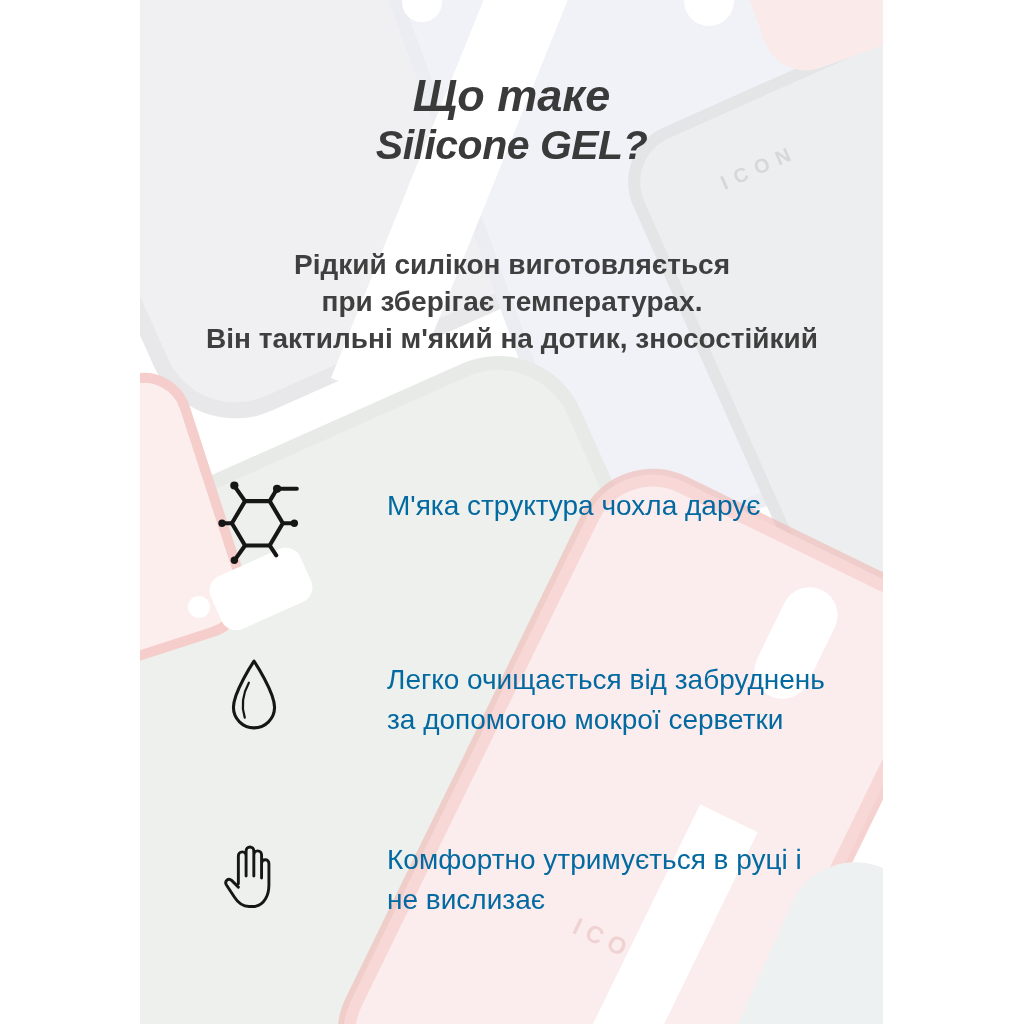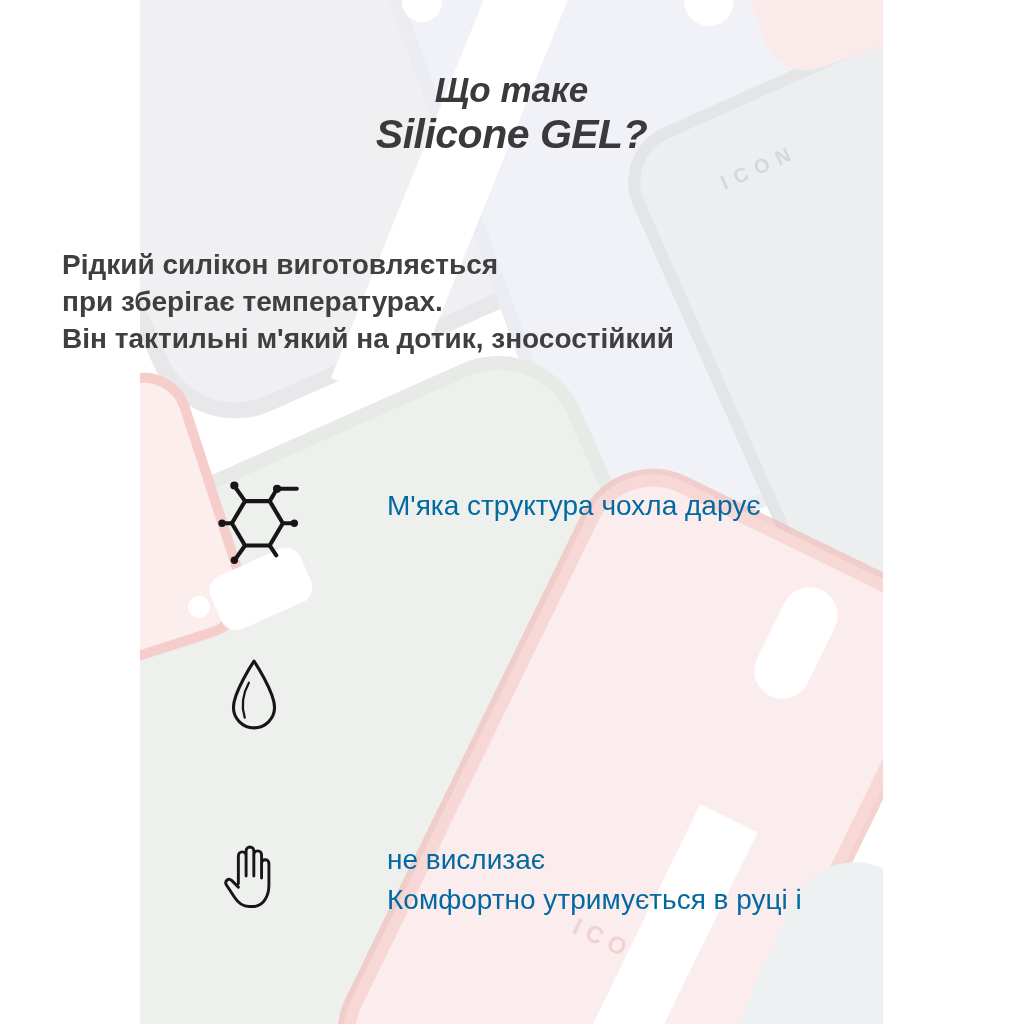--- a/index.html
+++ b/index.html
@@ -81,24 +81,24 @@
     left:628px;top:584px;width:56px;height:118px;border-radius:28px;
     background:#ffffff;transform:rotate(26deg);
   }
   .wash{position:absolute;inset:0;background:rgba(255,255,255,0.18);}
   
   .content{position:absolute;inset:0;z-index:5;}
   .title{
     position:absolute;left:140px;top:70px;width:743px;text-align:center;
     color:#3a3a3a;font-style:italic;font-weight:800;line-height:1.16;
   }
-  .title .l1{font-size:35px;}
+  .title .l1{font-size:45px;}
   .title .l2{font-size:41px;letter-spacing:-0.5px;}
   .intro{
-    position:absolute;left:62px;top:246px;width:900px;
+    position:absolute;left:62px;top:246px;width:900px;text-align:center;
     font-size:28px;line-height:37px;font-weight:700;color:#3f3f3f;
   }
   .feature-text{
     position:absolute;left:387px;width:520px;
     font-size:28px;line-height:40px;font-weight:400;color:#0369a1;
   }
   .ft-1{top:486px;}
   .ft-2{top:660px;}
   .ft-3{top:840px;}
   .icon-box{position:absolute;}
@@ -161,32 +161,34 @@
       <div>М'яка структура чохла дарує</div>
     </div>
 
     <div class="icon-box ib-2">
       <svg width="52" height="74" viewBox="0 0 50 72" fill="none">
         <path d="M25 3 C25 3 5 33 5 48 a20 20 0 0 0 40 0 C45 33 25 3 25 3 Z" stroke="#161616" stroke-width="3" fill="none" stroke-linejoin="round"></path>
         <path d="M20 24 C14 35 12.5 47 16 58" stroke="#161616" stroke-width="2.2" fill="none" stroke-linecap="round"></path>
       </svg>
     </div>
     <div class="feature-text ft-2">
+      <div>Легко очищається від забруднень</div>
+      <div>за допомогою мокрої серветки</div>
     </div>
 
     <div class="icon-box ib-3">
       <svg width="58" height="72" viewBox="0 0 60 72" fill="none">
         <path d="M19 44 V15 a4 4 0 0 1 8 0 V36
                  M27 36 V10 a4 4 0 0 1 8 0 V36
                  M35 36 V14 a4 4 0 0 1 8 0 V38
                  M43 38 V23 a3.8 3.8 0 0 1 7.6 0 V45
                  C50.6 56 46 65.5 36.5 67.5 L30 67.5
                  C23 67.5 18.5 63.5 15 58 L6.5 45
                  C4.5 41.5 8.5 37.5 12 40.5 L19 47.5" stroke="#161616" stroke-width="3" fill="none" stroke-linecap="round" stroke-linejoin="round"></path>
       </svg>
     </div>
     <div class="feature-text ft-3">
+      <div>Комфортно утримується в руці і</div>
       <div>не вислизає</div>
-      <div>Комфортно утримується в руці і</div>
     </div>
 
   </div>
 </div>
 
 </body></html>

